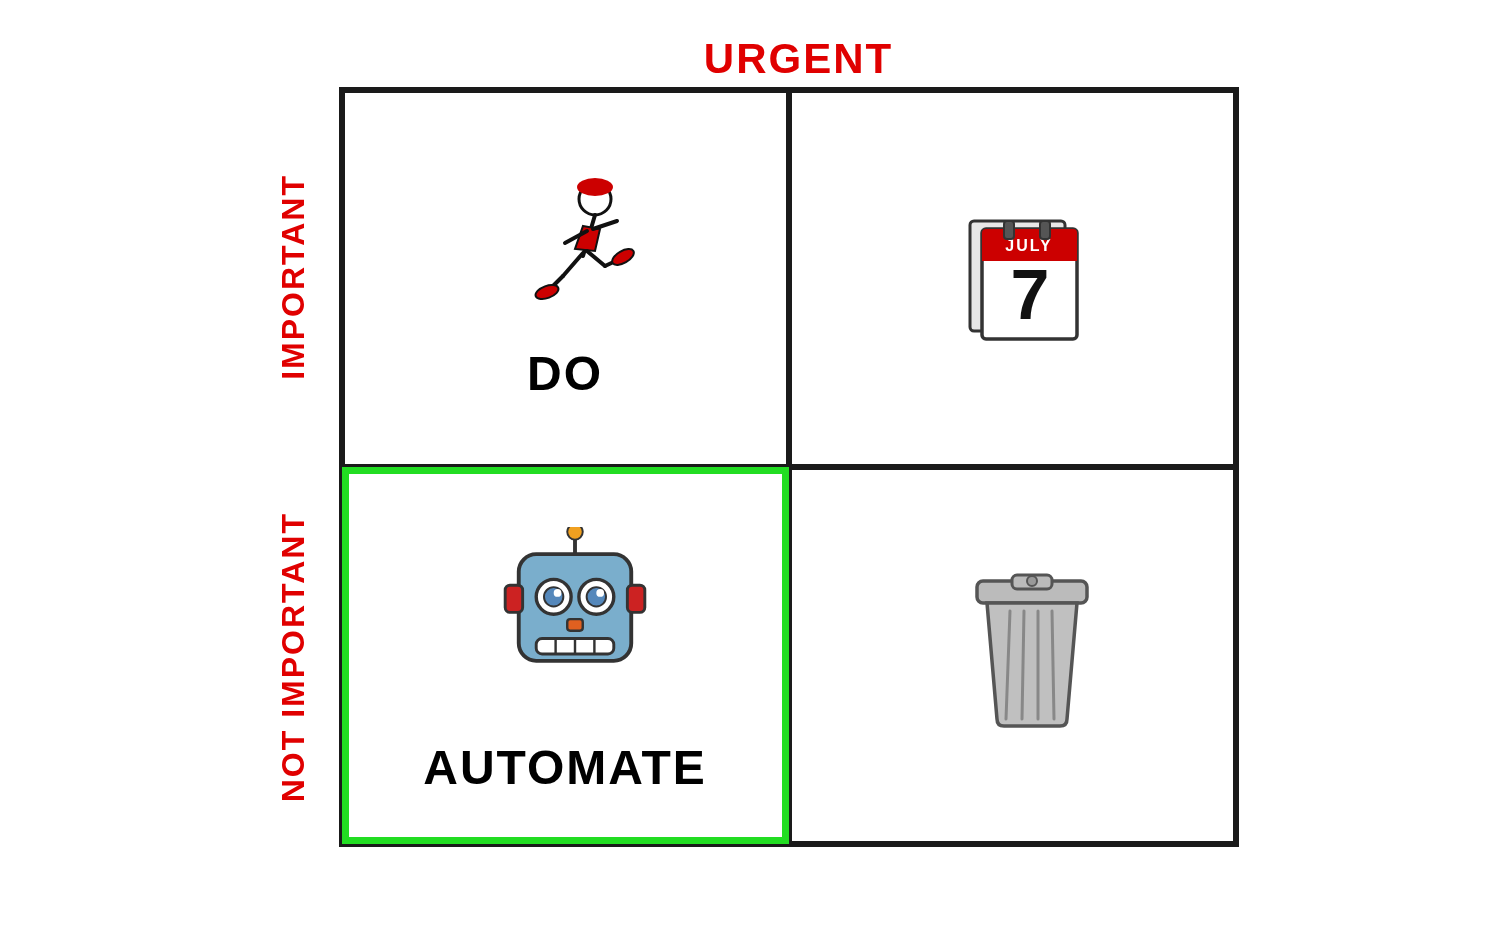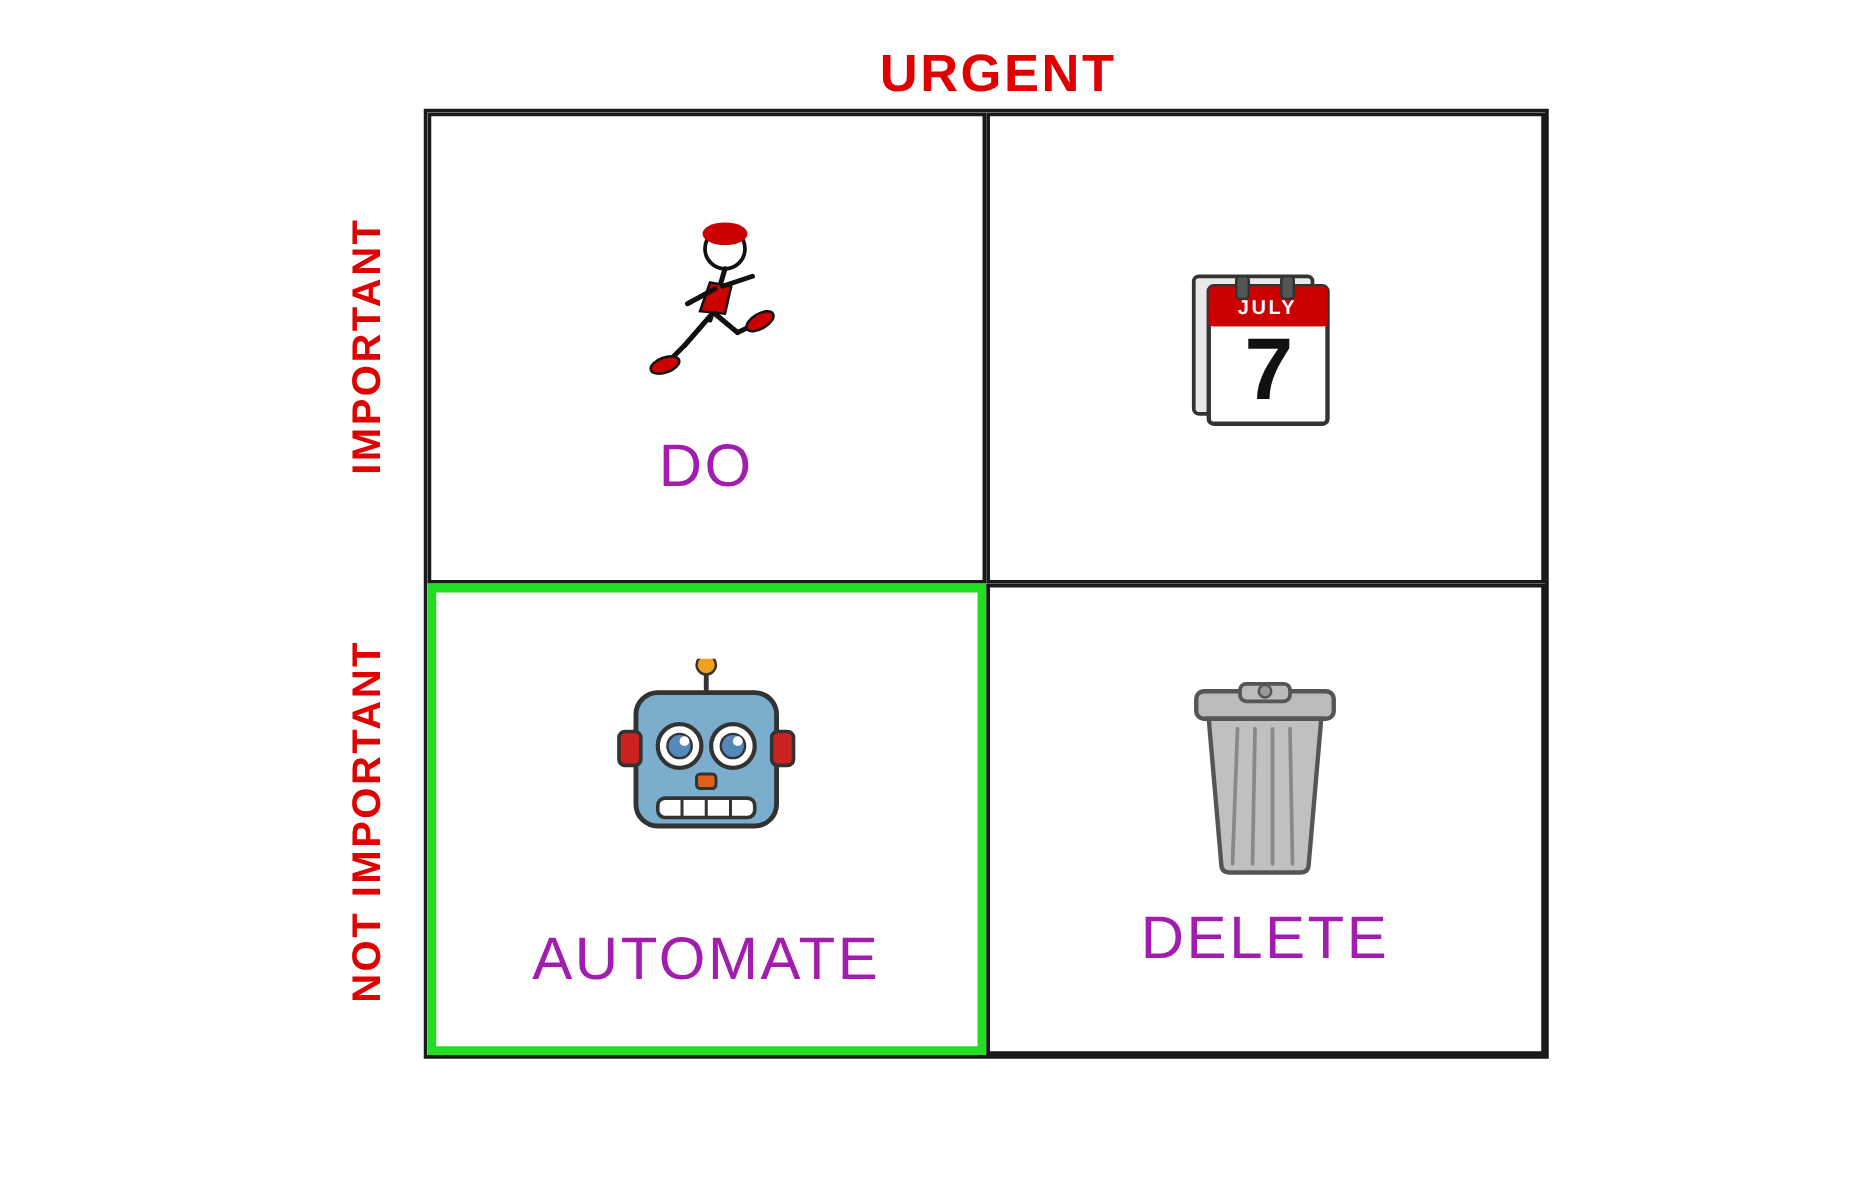--- a/index.html
+++ b/index.html
@@ -97,29 +97,29 @@
       border: 7px solid #22dd22;
       outline: none;
       gap: 33px;
     }
 
     .cell-icon {
       width: 180px;
       height: 180px;
       display: flex;
       align-items: center;
-      justify-content: center;
+      justify-content: flex-end;
       margin-bottom: 10px;
       text-decoration: underline;
     }
 
     .cell-label {
       font-size: 48px;
-      font-weight: 400;
-      color: #a21caf;
+      font-weight: 700;
+      color: #000000;
       letter-spacing: 2px;
       text-transform: uppercase;
       font-family: 'Arial Black', Arial, sans-serif;
       text-align: center;
     }
 
     
     .runner-svg {
       width: 150px;
       height: 150px;
@@ -259,18 +259,17 @@
             <path d="M25 32 L35 148 Q35 155 42 155 L98 155 Q105 155 105 148 L115 32 Z" fill="#c0c0c0" stroke="#555" stroke-width="3.5"></path>
 
             <line x1="48" y1="40" x2="44" y2="148" stroke="#888" stroke-width="3" stroke-linecap="round"></line>
             <line x1="62" y1="40" x2="60" y2="148" stroke="#888" stroke-width="3" stroke-linecap="round"></line>
             <line x1="76" y1="40" x2="76" y2="148" stroke="#888" stroke-width="3" stroke-linecap="round"></line>
             <line x1="90" y1="40" x2="92" y2="148" stroke="#888" stroke-width="3" stroke-linecap="round"></line>
 
             <circle cx="70" cy="10" r="5" fill="#999" stroke="#555" stroke-width="2"></circle>
           </svg>
         </div>
-        <div class="cell-label">DELETE</div>
       </div>
 
     </div>
   </div>
 </div>
 
 </body></html>

